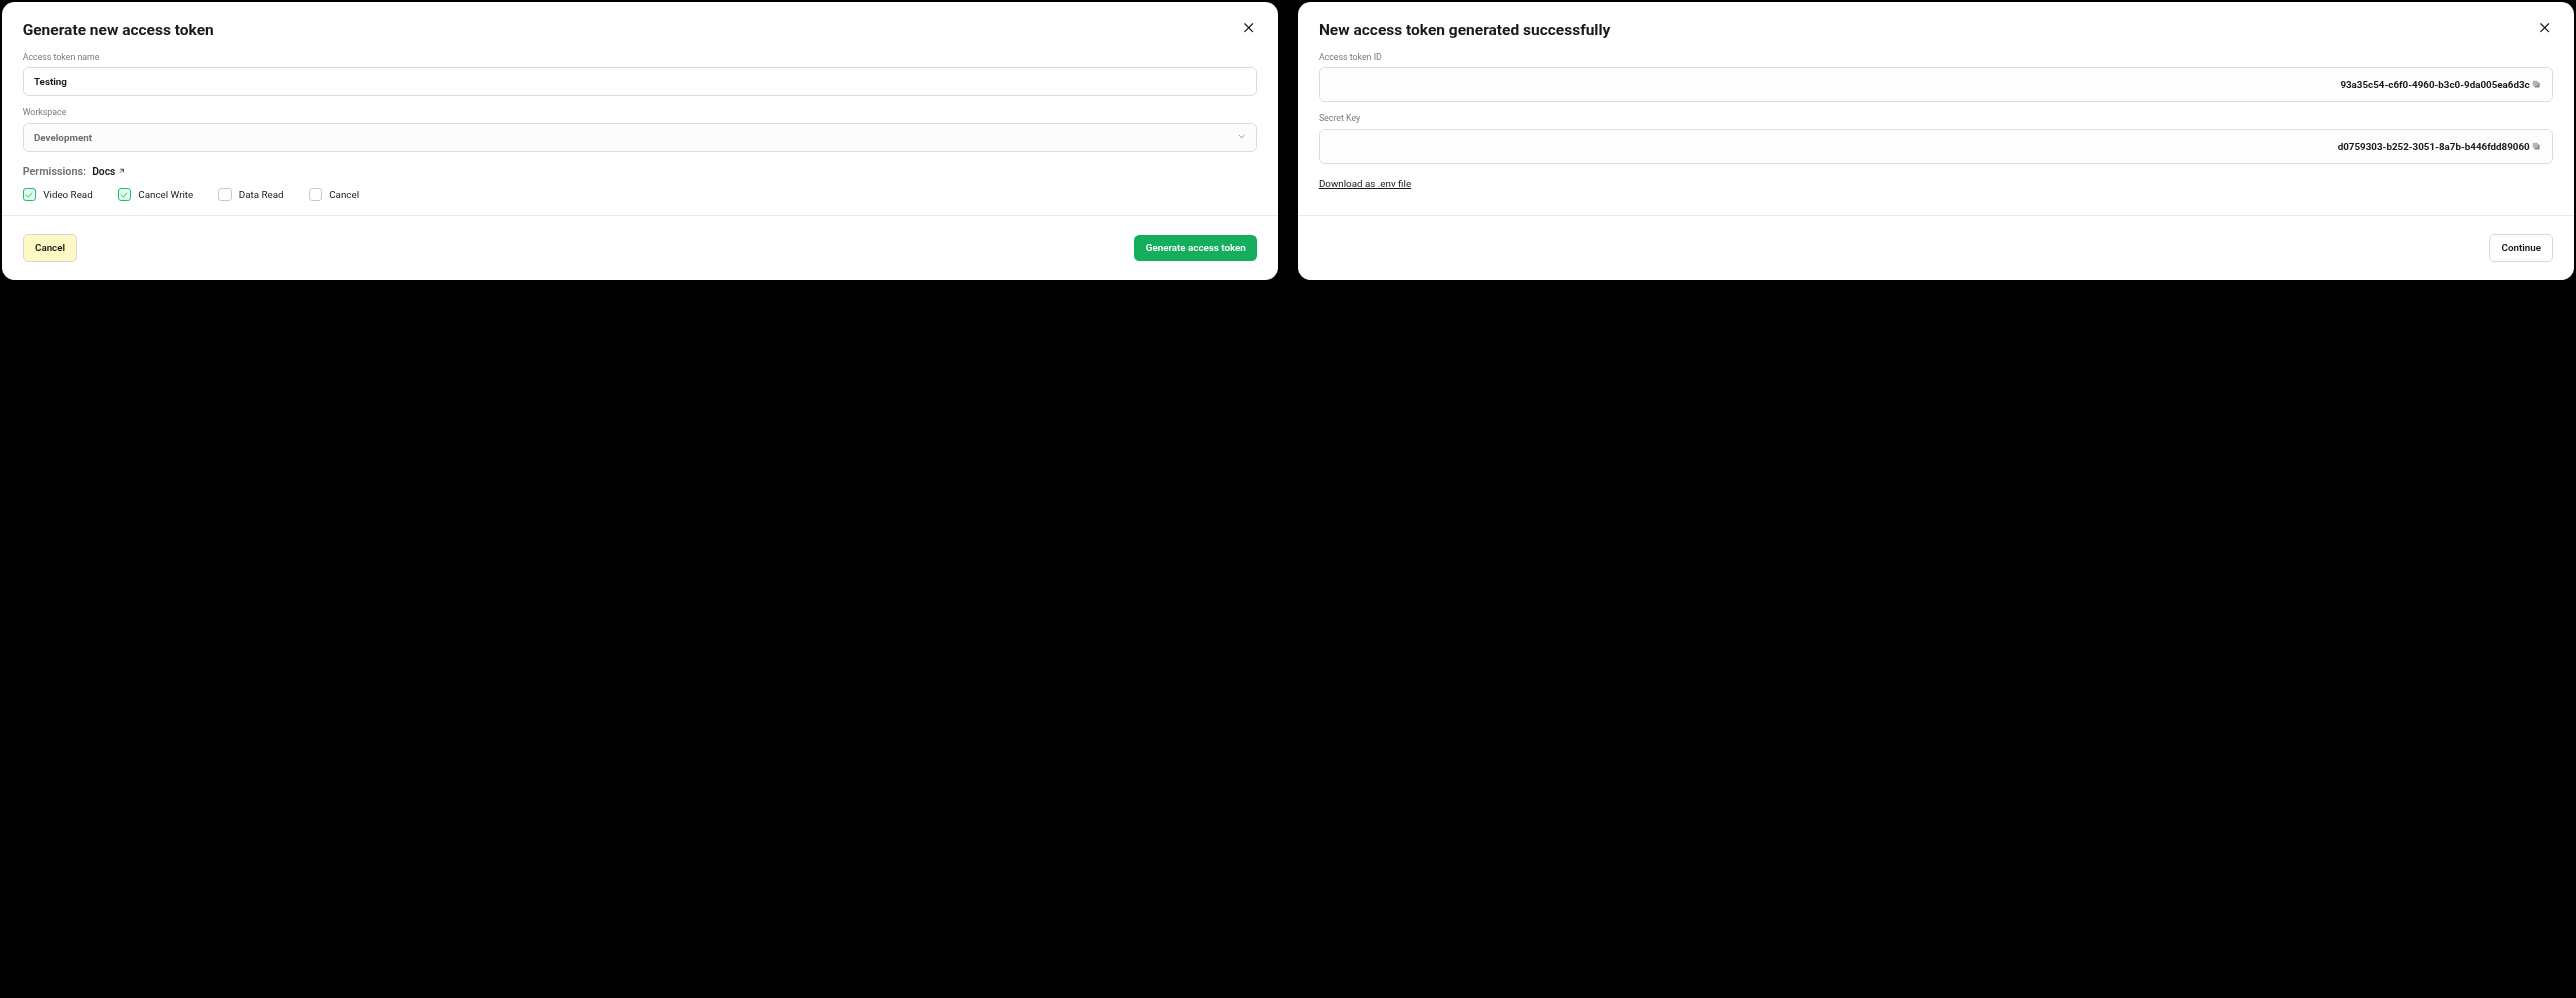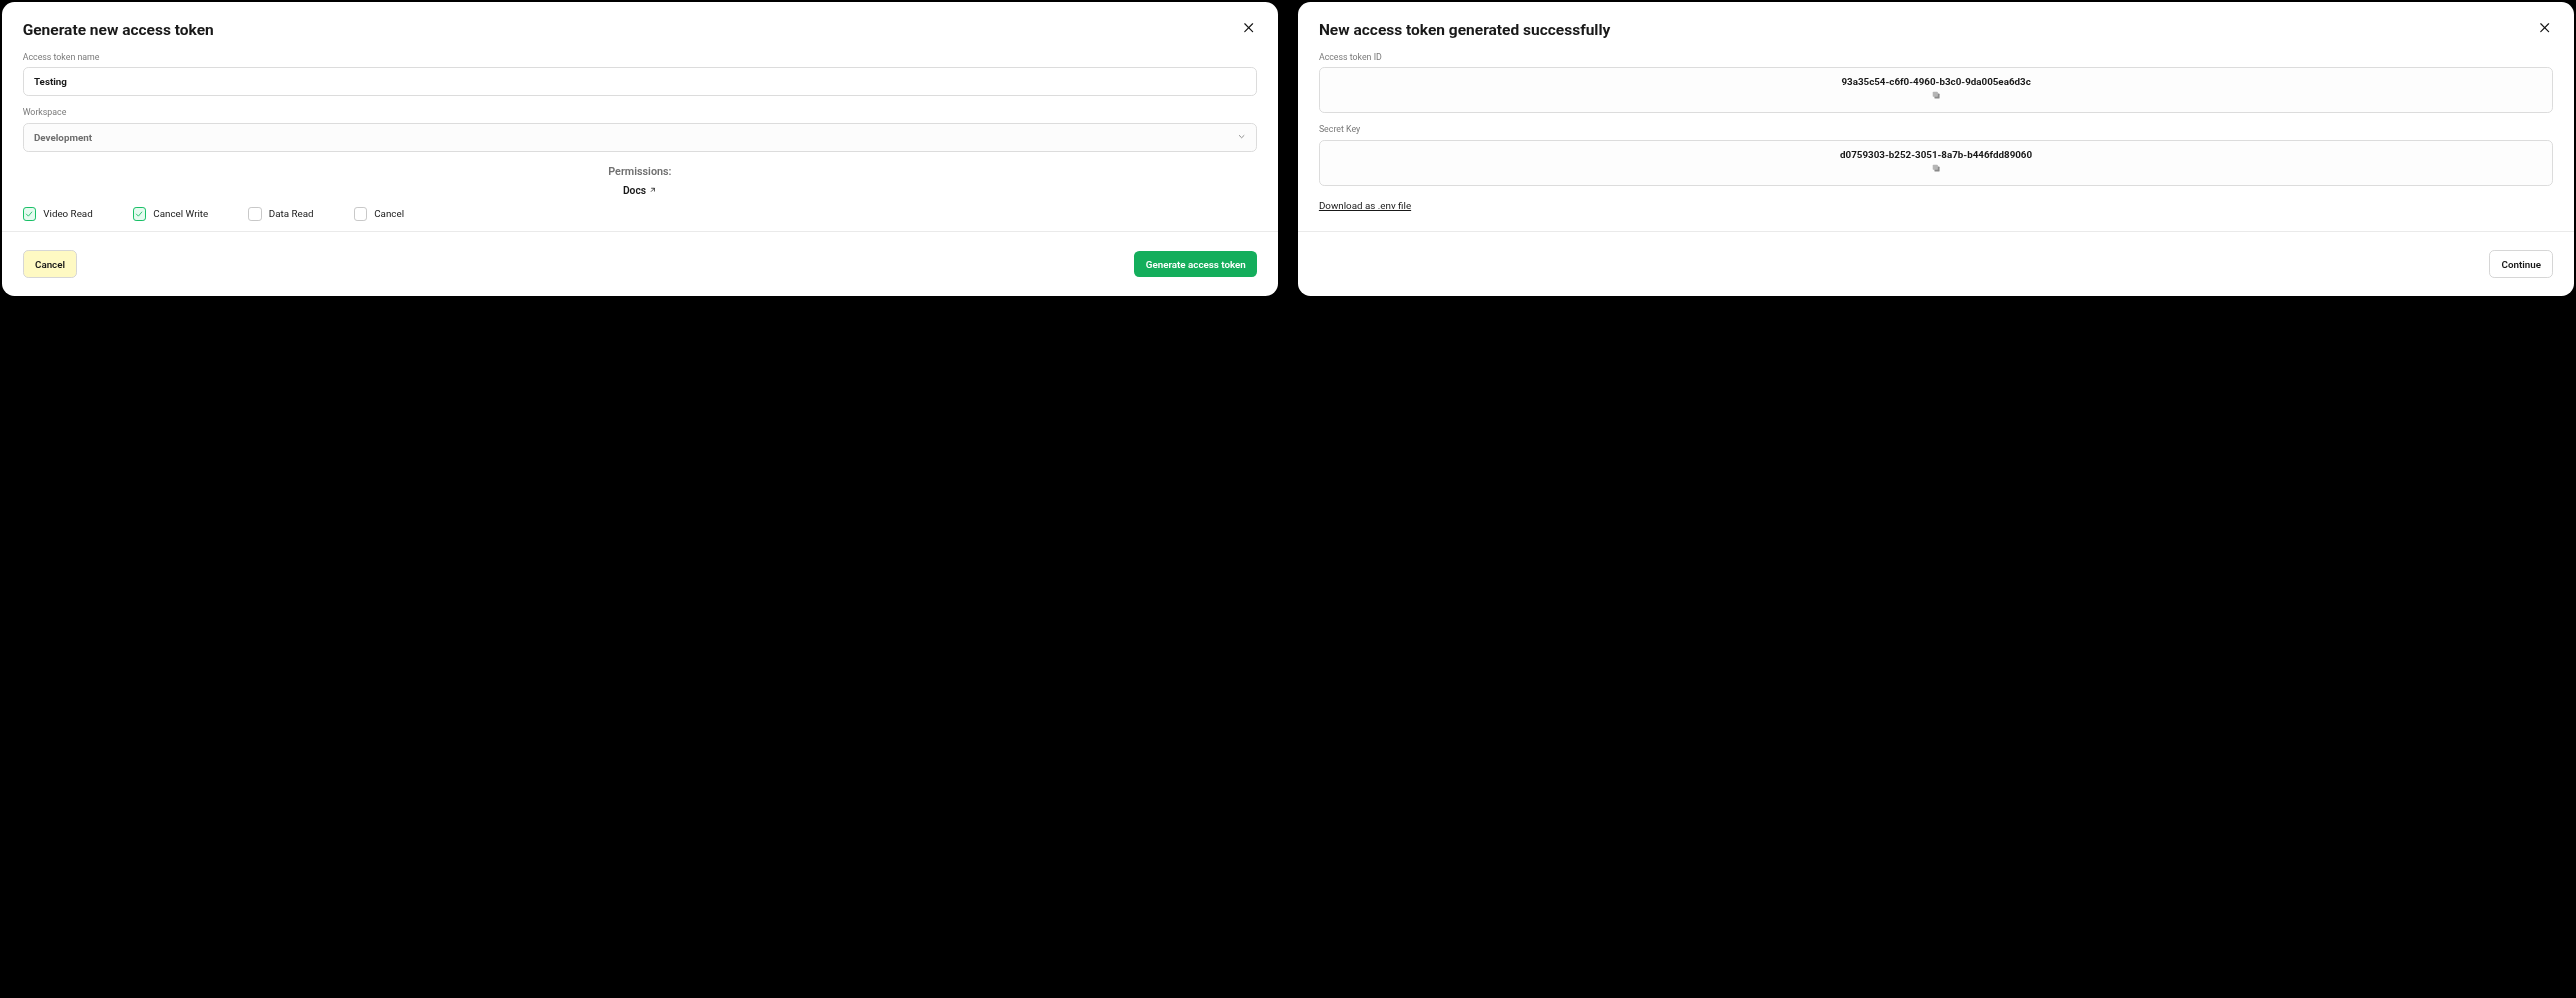--- a/index.html
+++ b/index.html
@@ -70,52 +70,51 @@
     display: flex;
     justify-content: space-between;
     align-items: flex-end;
     color: #6e6e6e;
     cursor: pointer;
     background: #fcfcfc;
   }
   .select-value { font-size: 9.8px; }
   .readonly-field {
     display: flex;
-    justify-content: center;
+    justify-content: flex-end;
     align-items: center;
     background: #fdfdfd;
-    flex-direction: column;
   }
   .readonly-value {
     font-size: 9.8px;
     color: #191919;
     font-family: inherit;
   }
   .copy-btn {
     background: none;
     border: none;
     cursor: pointer;
     color: #7e7e7e;
     padding: 1px;
   }
-  .perm-row { display: flex; align-items: center; gap: 6.2px; margin-bottom: 10.3px; margin-top: 12.4px; flex-direction: column; }
+  .perm-row { display: flex; align-items: center; gap: 6.2px; margin-bottom: 10.3px; margin-top: 12.4px; }
   .perm-label { font-size: 10.8px; color: #707070; font-weight: 600; }
   .docs-link {
     font-size: 10.3px;
     color: #191919;
     font-weight: 600;
     display: inline-flex;
     align-items: center;
     gap: 3.1px;
     cursor: pointer;
     text-decoration: none;
   }
   .checkbox-row {
     display: flex;
-    gap: 40px;
+    gap: 25px;
     flex-wrap: wrap;
   }
   .checkbox-item {
     display: flex;
     align-items: center;
     gap: 7.2px;
     cursor: pointer;
   }
   .checkbox {
     width: 13.4px;

